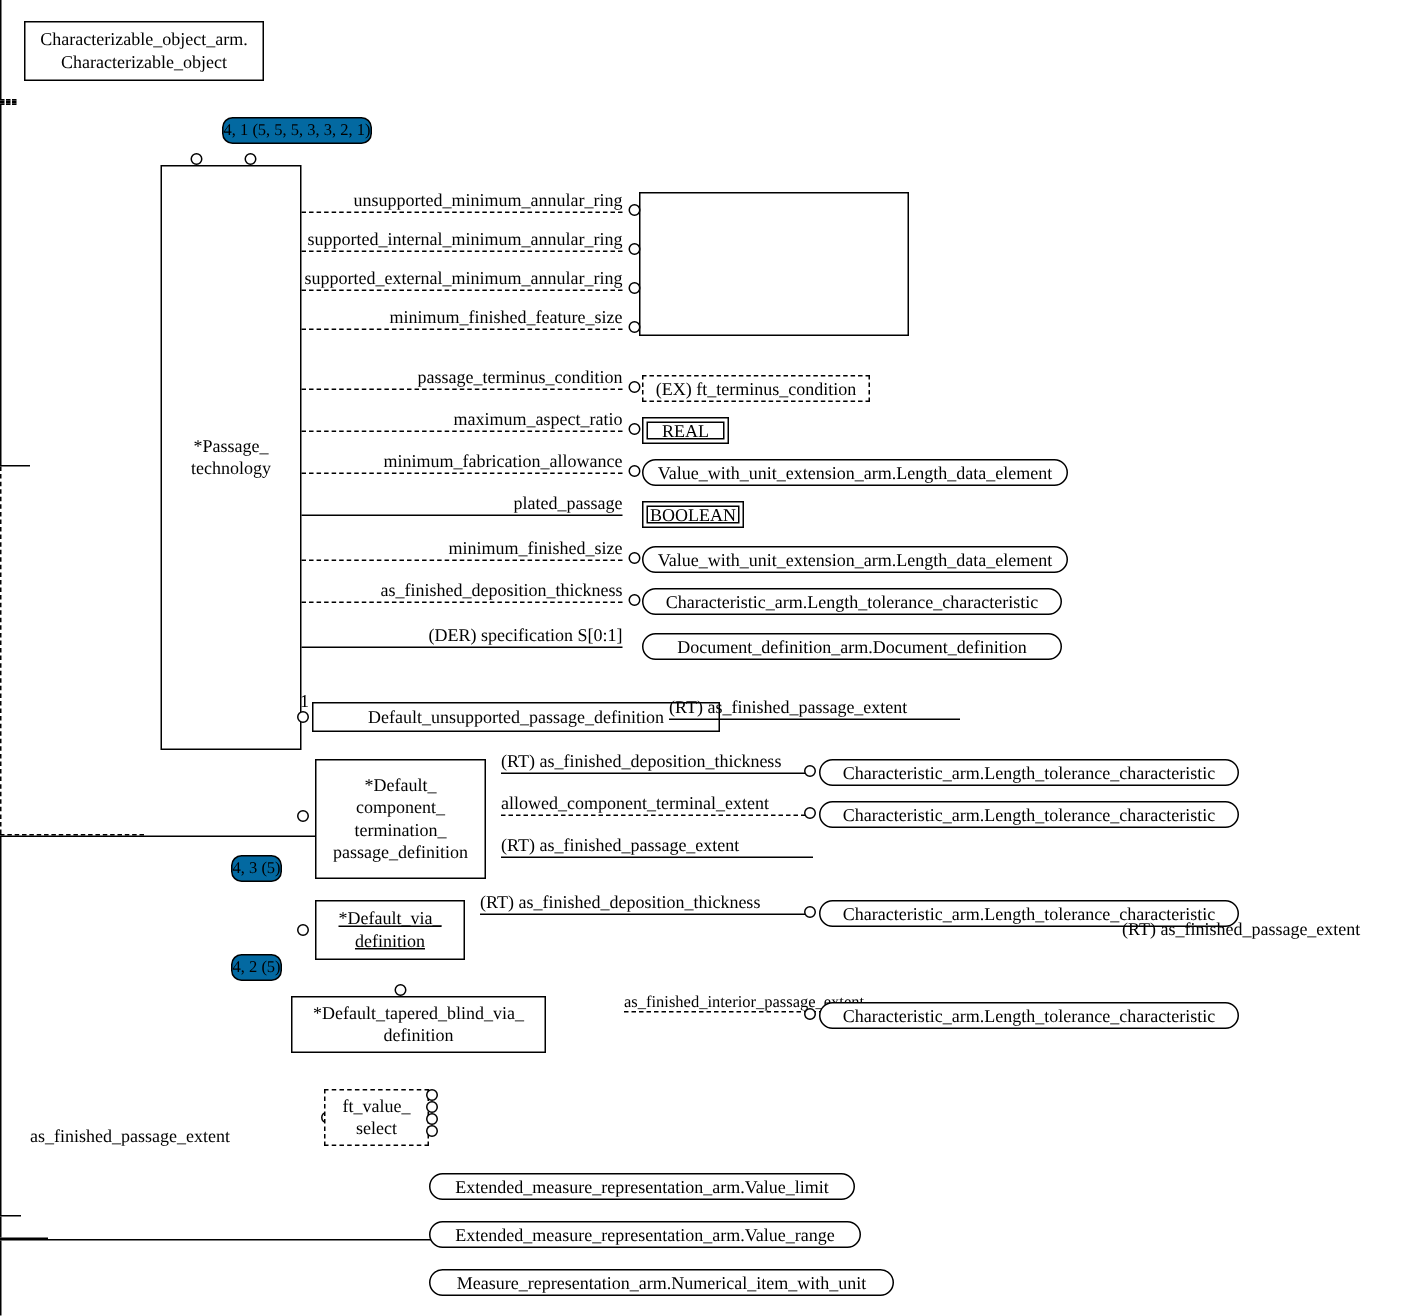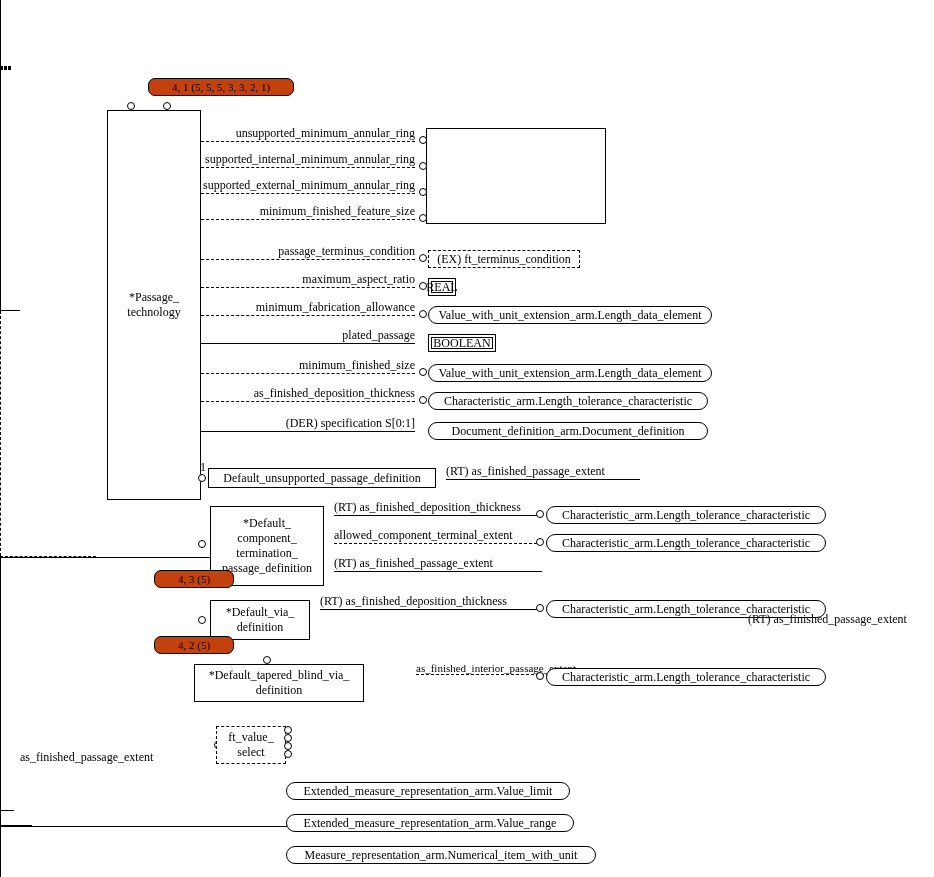--- a/index.html
+++ b/index.html
@@ -63,38 +63,43 @@
     border: 1px solid #000;
     border-radius: 50%;
     background: #fff;
     box-sizing: border-box;
   }
   .page-tag {
     position: absolute;
     border: 1px solid #000;
     border-radius: 7px;
     font-size: 11px;
-    padding: 0 23px;
-    background: #c2410c;
+    padding: 0 0;
+    background: #0369a1;
     display: flex;
     align-items: center;
     justify-content: center;
     white-space: nowrap;
   }
   .plain-label {
     position: absolute;
     font-size: 12px;
     white-space: nowrap;
   }
 </style>
 </head>
 <body>
 
 <div class="canvas">
 
+  <div class="box" style="left:16px; top:14px; width:160px; height:40px;">
+    <div style="text-align:center;">
+      <span>Characterizable_object_arm.</span><br><span>Characterizable_object</span>
+    </div>
+  </div>
   <div class="vline" style="left:130px; top:54px; height:52px;"></div>
   <div class="circ" style="left:127px; top:102px;"></div>
 
   <div class="vline" style="left:166px; top:92px; height:14px;"></div>
   <div class="page-tag" style="left:148px; top:78px; height:16px;">4, 1 (5, 5, 5, 3, 3, 2, 1)</div>
   <div class="circ" style="left:163px; top:102px;"></div>
 
   <div class="box" style="left:107px; top:110px; width:94px; height:390px;">
     <div style="white-space:pre-wrap;">*Passage_
 technology</div>
@@ -126,21 +131,21 @@
   <div class="circ" style="left:419px; top:214px;"></div>
 
   <div class="rel-label" style="left:201px; top:244px; width:214px;"><span>passage_terminus_condition</span><div class="rel-underline"></div></div>
   <div class="circ" style="left:419px; top:254px;"></div>
   <div class="dbox" style="left:428px; top:250px; width:152px; height:18px;">
       <span>(EX) ft_terminus_condition</span>
     </div>
 
   <div class="rel-label" style="left:201px; top:272px; width:214px;"><span>maximum_aspect_ratio</span><div class="rel-underline"></div></div>
   <div class="circ" style="left:419px; top:282px;"></div>
-  <div class="box dblbox" style="left:428px; top:278px; width:28px; height:18px;align-items:center;">
+  <div class="box dblbox" style="left:428px; top:278px; width:58px; height:18px;align-items:center;">
       <span>REAL</span>
     </div>
 
   <div class="rel-label" style="left:201px; top:300px; width:214px;"><span>minimum_fabrication_allowance</span><div class="rel-underline"></div></div>
   <div class="circ" style="left:419px; top:310px;"></div>
   <div class="rbox" style="left:428px; top:306px; width:284px; height:18px;">
       <span>Value_with_unit_extension_arm.Length_data_element</span>
     </div>
 
   <div class="rel-label solid" style="left:201px; top:328px; width:214px;"><span>plated_passage</span><div class="rel-underline"></div></div>
@@ -168,21 +173,21 @@
   <div class="vline" style="left:196px; top:500px; height:240px;"></div>
   <div class="hline" style="left:196px; top:740px; width:20px;"></div>
 
   <div class="vline dashed" style="left:120px; top:500px; height:245px;"></div>
   <div class="hline dashed" style="left:120px; top:745px; width:96px;"></div>
   <div class="plain-label" style="left:20px; top:750px; width:180px;"><span>as_finished_passage_extent</span></div>
   <div class="circ" style="left:214px; top:741px;"></div>
 
   <div class="plain-label" style="left:200px; top:460px;">1</div>
   <div class="circ" style="left:198px; top:474px;"></div>
-  <div class="box" style="left:208px; top:468px; width:228px; height:20px;">
+  <div class="box" style="left:208px; top:468px; width:272px; height:20px;">
       <span>Default_unsupported_passage_definition</span>
     </div>
   <div class="rel-label solid left-align" style="left:446px; top:464px; width:190px;"><span>(RT) as_finished_passage_extent</span><div class="rel-underline" style="left:0;right:0;"></div></div>
   <div class="hline" style="left:636px; top:478px; width:288px;"></div>
   <div class="vline" style="left:924px; top:478px; height:252px;"></div>
 
   <div class="circ" style="left:198px; top:540px;"></div>
   <div class="hline" style="left:196px; top:544px; width:14px;"></div>
   <div class="box" style="left:210px; top:506px; width:114px; height:80px;">
     <span style="white-space:pre-line;">*Default_
@@ -206,21 +211,21 @@
       <span>Characteristic_arm.Length_tolerance_characteristic</span>
     </div>
 
   <div class="rel-label solid left-align" style="left:334px; top:556px; width:204px;"><span>(RT) as_finished_passage_extent</span><div class="rel-underline" style="left:0;right:0;"></div></div>
   <div class="hline" style="left:538px; top:570px; width:378px;"></div>
   <div class="vline" style="left:916px; top:570px; height:168px;"></div>
 
   <div class="circ" style="left:198px; top:616px;"></div>
 
   <div class="box" style="left:210px; top:600px; width:100px; height:40px;">
-    <span style="white-space:pre-line;">*Default_via_
+    <span style="white-space:pre-line;text-decoration:underline;">*Default_via_
 definition</span>
   </div>
   <div class="page-tag" style="left:154px; top:636px; height:16px;">4, 2 (5)</div>
 
   <div class="rel-label solid left-align" style="left:320px; top:594px; width:214px;"><span>(RT) as_finished_deposition_thickness</span><div class="rel-underline" style="left:0;right:0;"></div></div>
   <div class="circ" style="left:536px; top:604px;"></div>
   <div class="rbox" style="left:546px; top:600px; width:280px; height:18px;">
       <span>Characteristic_arm.Length_tolerance_characteristic</span>
     </div>
 

